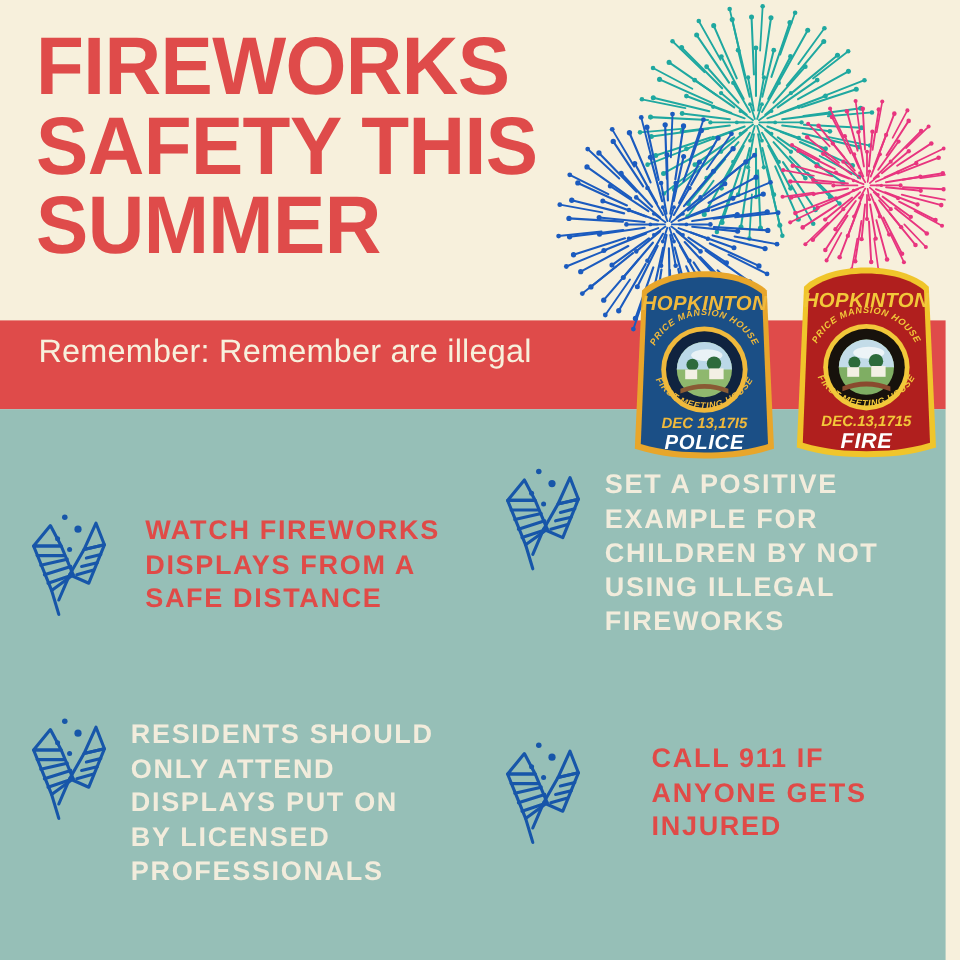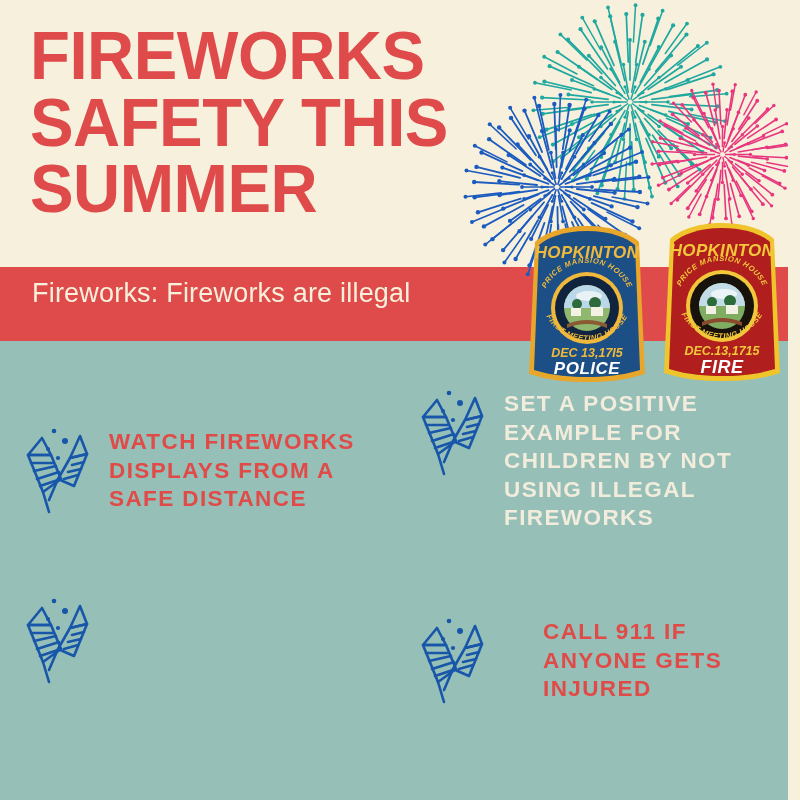--- a/index.html
+++ b/index.html
@@ -78,21 +78,21 @@
     line-height:1.27;
     letter-spacing:1.4px;
     text-transform:uppercase;
     white-space:pre-line;
     padding-left:9px;
     padding-top:10px;
   }
   .txt-red   { color:#e04a47; }
   .txt-cream { color:#f2ecdc; }
 
-  .tip-1 { left:18px;  top:418px;  width:370px; }
+  .tip-1 { left:18px;  top:418px;  width:370px;gap:12px; }
   .tip-2 { left:413px; top:380px;  width:380px; }
   .tip-3 { left:18px;  top:588px;  width:372px; }
   .tip-4 { left:413px; top:608px;  width:380px;gap:39px; }
 </style>
 </head>
 <body>
 
 <div id="poster">
 
   <div class="band-cream"></div>
@@ -747,21 +747,21 @@
         <circle cx="136.48" cy="41.72" r="1.7" fill="#E8357F"></circle>
         <line x1="117.10" y1="66.48" x2="142.86" y2="63.00" stroke="#E8357F" stroke-width="1.4" stroke-linecap="round"></line>
         <circle cx="142.86" cy="63.00" r="1.7" fill="#E8357F"></circle>
       </svg>
   </div>
 
   <div class="headline">FIREWORKS
 SAFETY THIS
 SUMMER</div>
 
-  <div class="subtitle">Fireworks: Fireworks are illegal</div>
+  <div class="subtitle">Remember: Remember are illegal</div>
 
   <div class="badge-wrap badge-police">
     <svg width="120" height="160" viewBox="0 0 120 160">
       <defs>
         <path id="pTopArc" d="M18,66 A46,46 0 0 1 102,66" fill="none"></path>
         <path id="pBotArc" d="M16,84 A46,46 0 0 0 104,84" fill="none"></path>
       </defs>
       <path d="M60,2 C86,2 104,10 112,18 L118,150 C96,157 78,158 60,158 C42,158 24,157 2,150 L8,18 C16,10 34,2 60,2 Z" fill="#E8A62B"></path>
       <path d="M60,7 C84,7 100,14 108,21 L113,146 C93,152 76,153 60,153 C44,153 27,152 7,146 L12,21 C20,14 36,7 60,7 Z" fill="#1B4F86"></path>
       <text x="60" y="34" text-anchor="middle" font-family="'Liberation Sans Narrow','Liberation Sans',sans-serif" font-size="17" font-weight="bold" fill="#F0B93C" letter-spacing="0.3">HOPKINTON</text>
@@ -890,20 +890,25 @@
     <path d="M54,43 L66,40"></path>
     <path d="M50,50 L63,47"></path>
     <path d="M46,57 L60,53"></path>
     <path d="M40,57 L31,78"></path>
   </g>
   <circle cx="36" cy="9" r="2.3" fill="#1756A9"></circle>
   <circle cx="47" cy="19" r="3.0" fill="#1756A9"></circle>
   <circle cx="30" cy="27" r="2.1" fill="#1756A9"></circle>
   <circle cx="40" cy="36" r="2.1" fill="#1756A9"></circle>
 </svg></div>
+    <div class="txt txt-cream">RESIDENTS SHOULD
+ONLY ATTEND
+DISPLAYS PUT ON
+BY LICENSED
+PROFESSIONALS</div>
   </div>
 
   <div class="tip tip-4">
     <div class="ico">
 <svg width="82" height="92" viewBox="0 0 82 92" xmlns="http://www.w3.org/2000/svg">
   <g fill="none" stroke="#1756A9" stroke-width="2.6" stroke-linecap="round" stroke-linejoin="round">
     <path d="M10,33 L24,16 L33,33 Z"></path>
     <path d="M10,33 L25,70 L43,57 L33,33 Z"></path>
     <path d="M13,41 L35,41"></path>
     <path d="M16,49 L38,44"></path>

